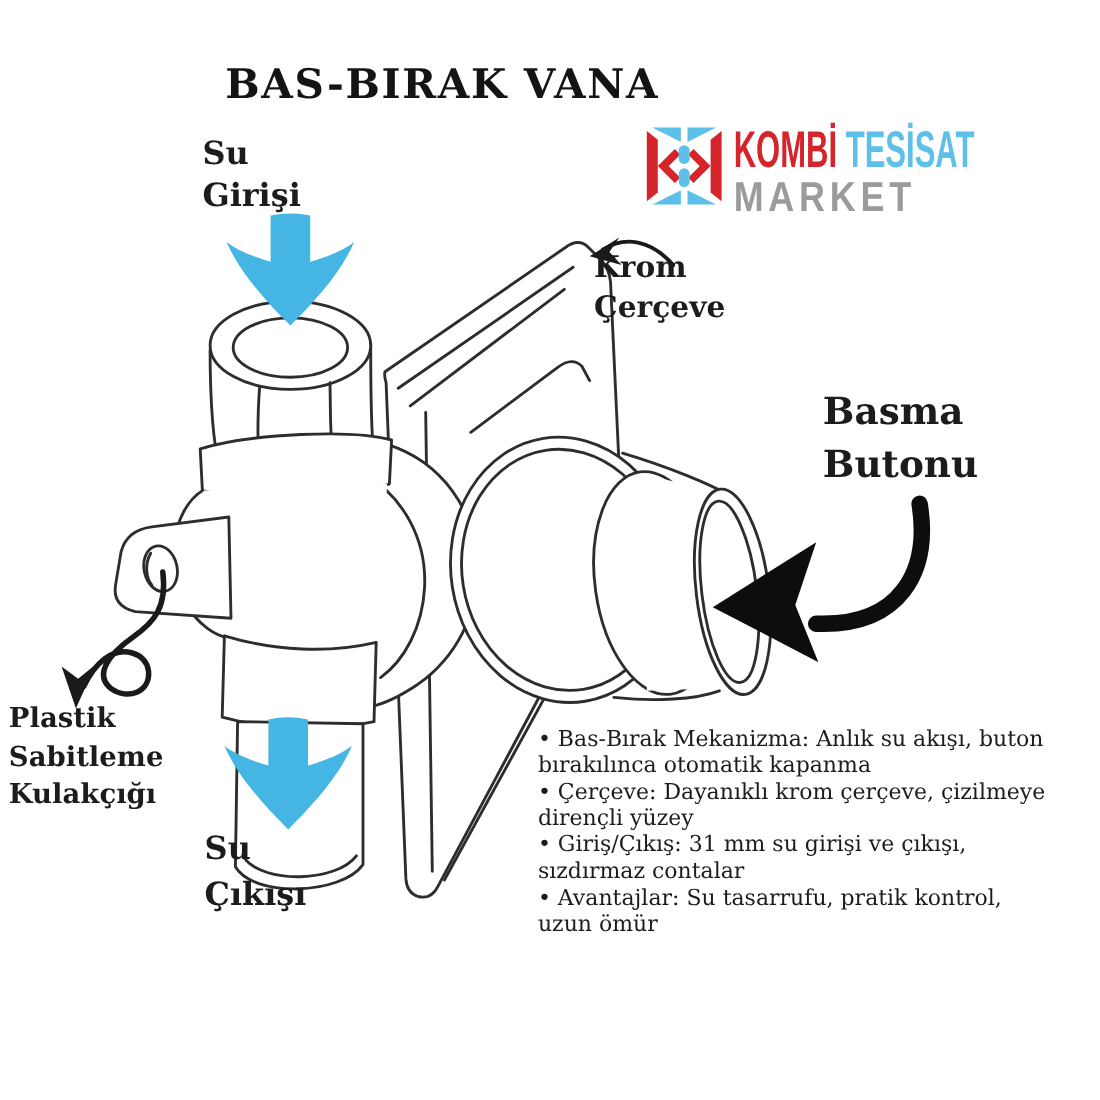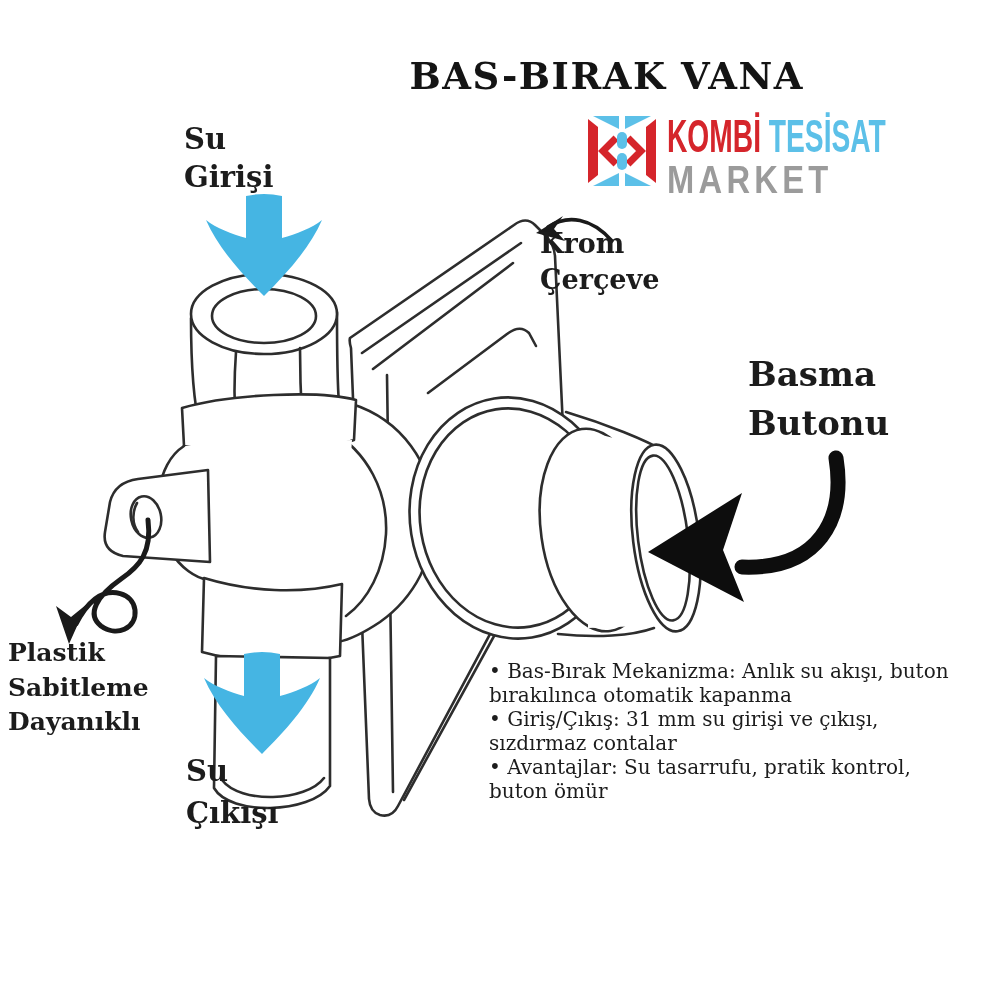--- a/index.html
+++ b/index.html
@@ -2,21 +2,21 @@
 <html><head>
 <meta charset="utf-8">
 <style>
   html,body { margin:0; padding:0; background:#ffffff; }
   #canvas {
     position:relative; width:1000px; height:1000px; background:#ffffff;
     font-family:"DejaVu Serif","Liberation Serif",serif; color:#1b1b1b; overflow:hidden;
   }
   #drawing { position:absolute; left:0; top:0; width:1000px; height:1000px; }
   .page-title {
-    position:absolute; left:0; top:54px; width:804px; text-align:right;
+    position:absolute; left:0; top:54px; width:804px; text-align:center;
     font-size:37px; font-weight:bold; letter-spacing:1.5px; color:#141414;
   }
   .label {
     position:absolute; font-weight:bold; color:#1c1c1c;
     white-space:pre-line; line-height:1.32;
   }
   #label-inlet   { left:184px; top:120px; width:160px; font-size:29px; }
   #label-frame   { left:540px; top:226px; width:170px; font-size:27px; }
   #label-button  { left:748px; top:350px; width:194px; font-size:34px; line-height:1.45; }
   #label-tab     { left:8px;   top:636px; width:178px; font-size:25px; line-height:1.38; }
@@ -144,23 +144,24 @@
   </div>
 
   <div class="label" id="label-inlet">Su
 Girişi</div>
   <div class="label" id="label-button">Basma
 Butonu</div>
   <div class="label" id="label-frame">Krom
 Çerçeve</div>
   <div class="label" id="label-tab">Plastik
 Sabitleme
-Dayanıklı</div>
+Kulakçığı</div>
   <div class="label" id="label-outlet">Su
 Çıkışı</div>
 
   <ul class="features">
       <li class="feature-item">Bas-Bırak Mekanizma: Anlık su akışı, buton bırakılınca otomatik kapanma</li>
+      <li class="feature-item">Çerçeve: Dayanıklı krom çerçeve, çizilmeye dirençli yüzey</li>
       <li class="feature-item">Giriş/Çıkış: 31 mm su girişi ve çıkışı, sızdırmaz contalar</li>
-      <li class="feature-item">Avantajlar: Su tasarrufu, pratik kontrol, buton ömür</li>
+      <li class="feature-item">Avantajlar: Su tasarrufu, pratik kontrol, uzun ömür</li>
     </ul>
 
 </div>
 
 </body></html>

